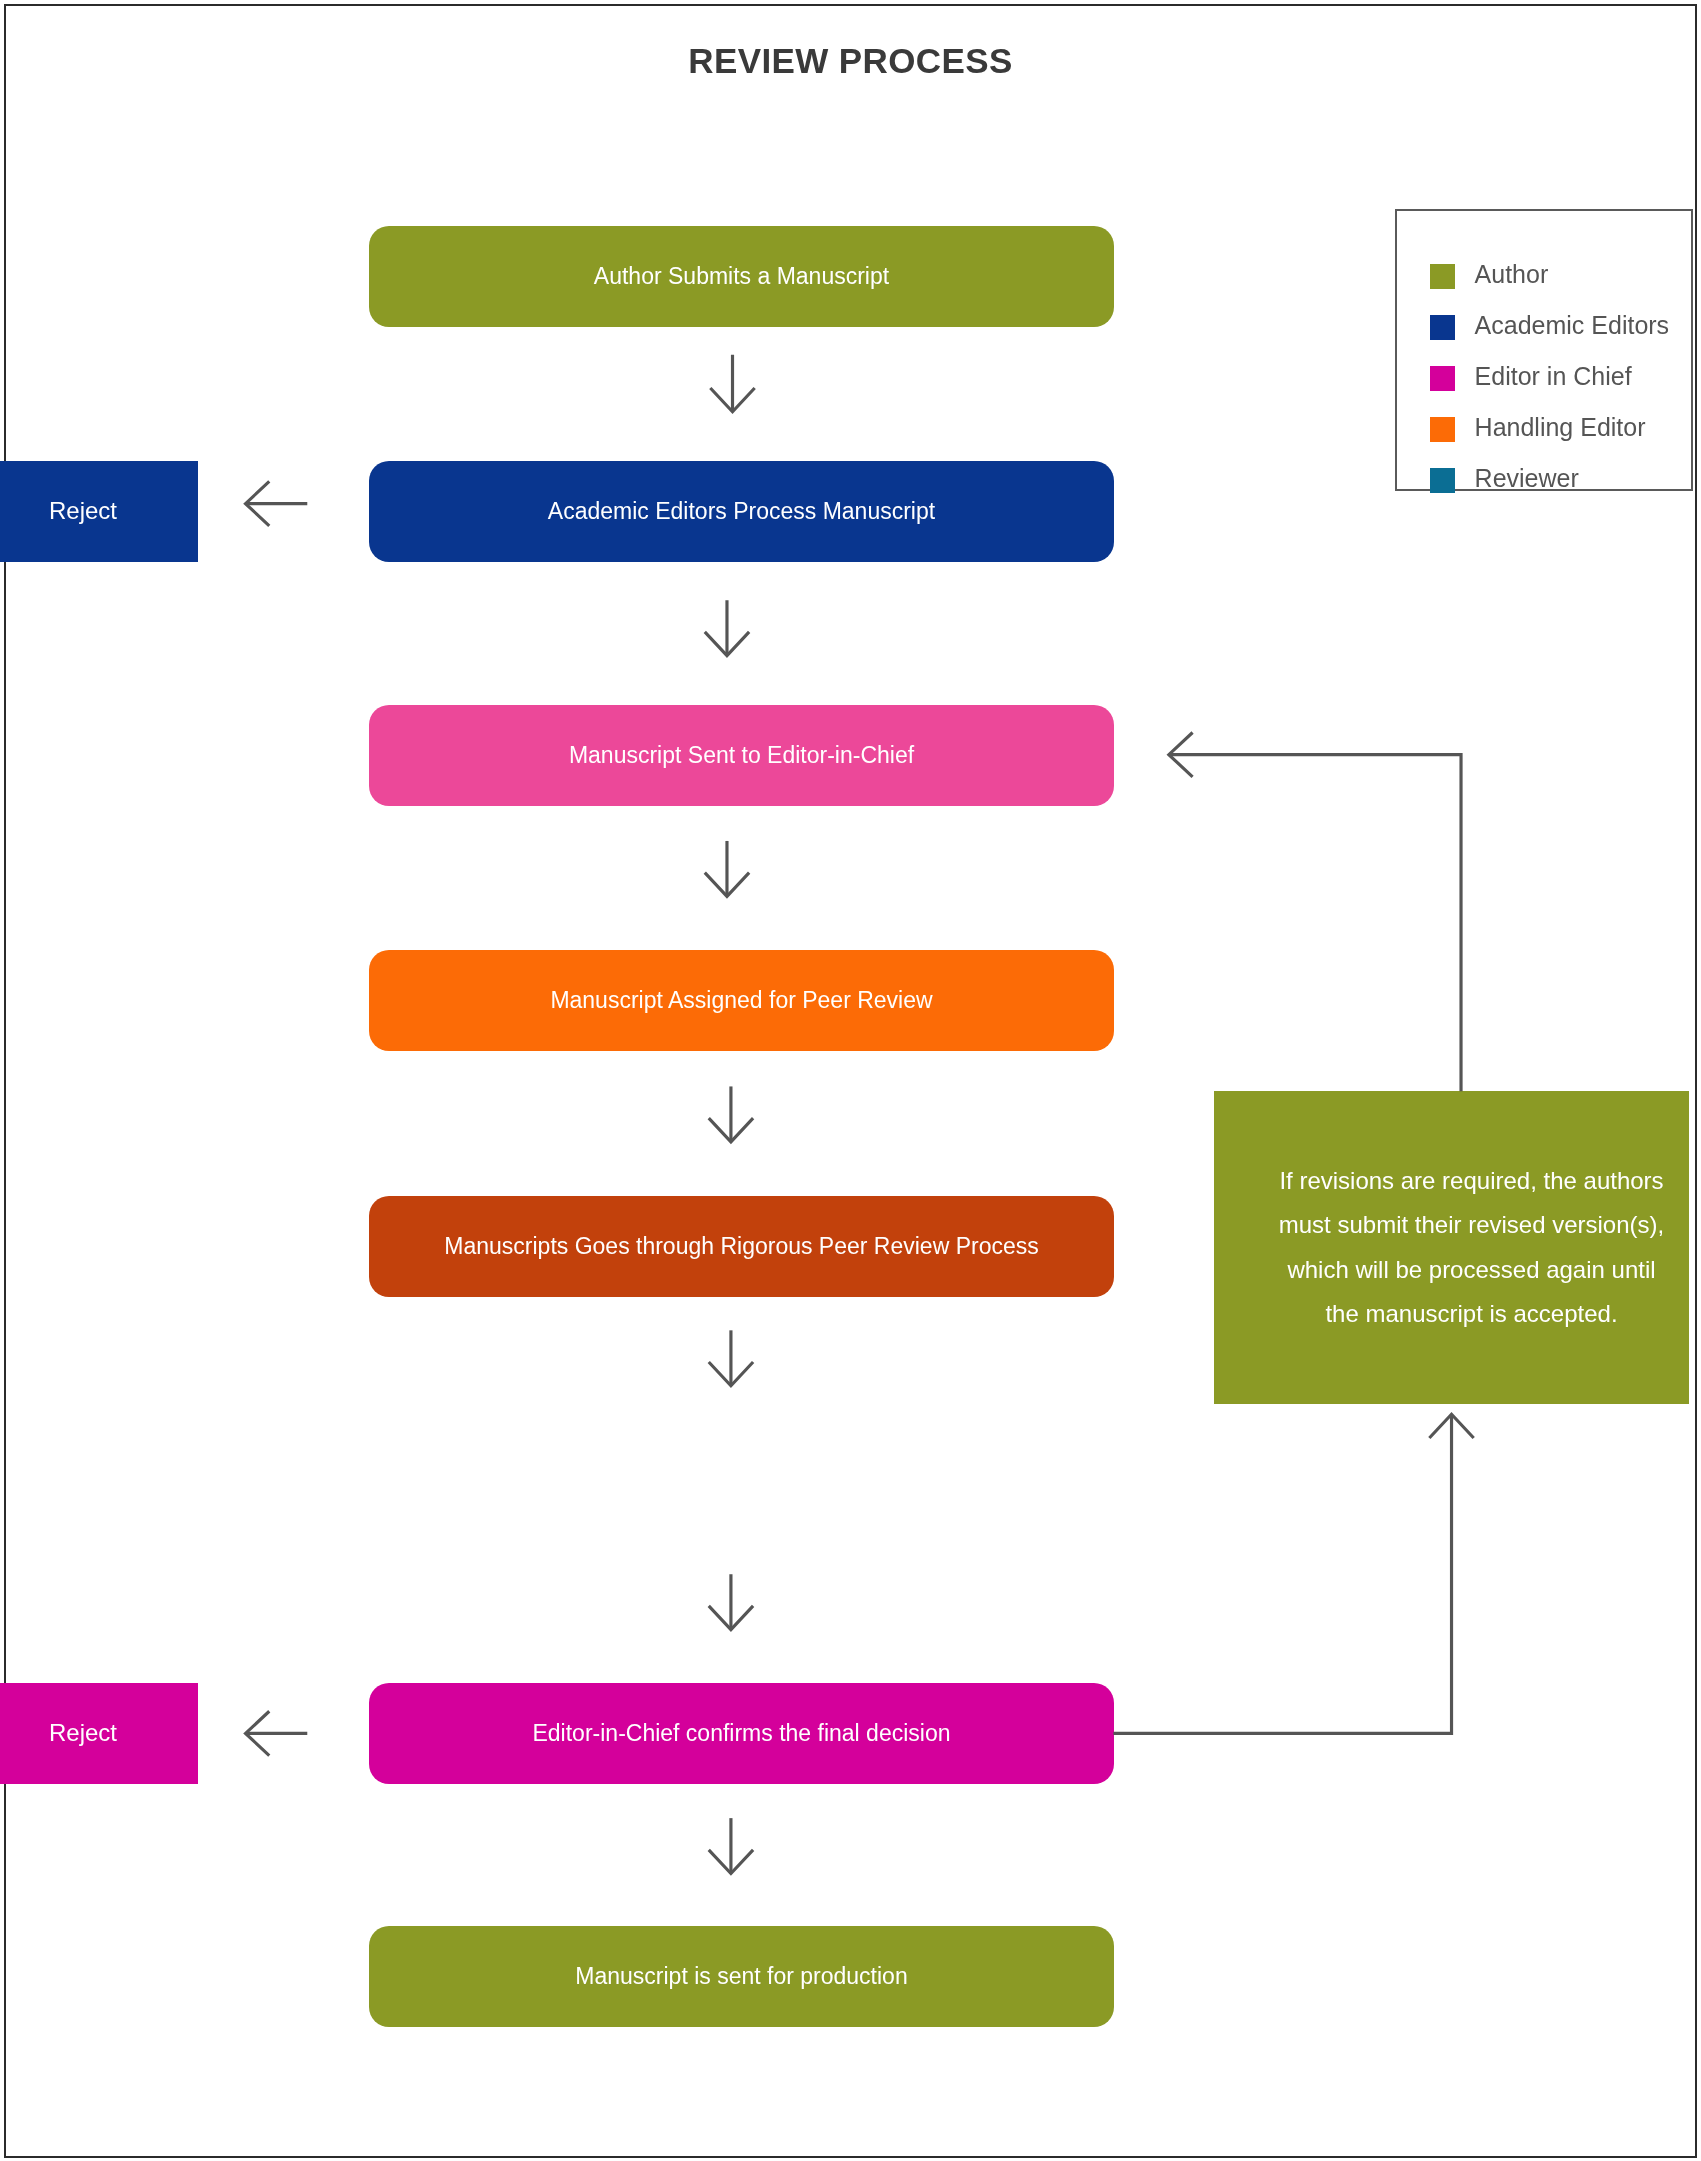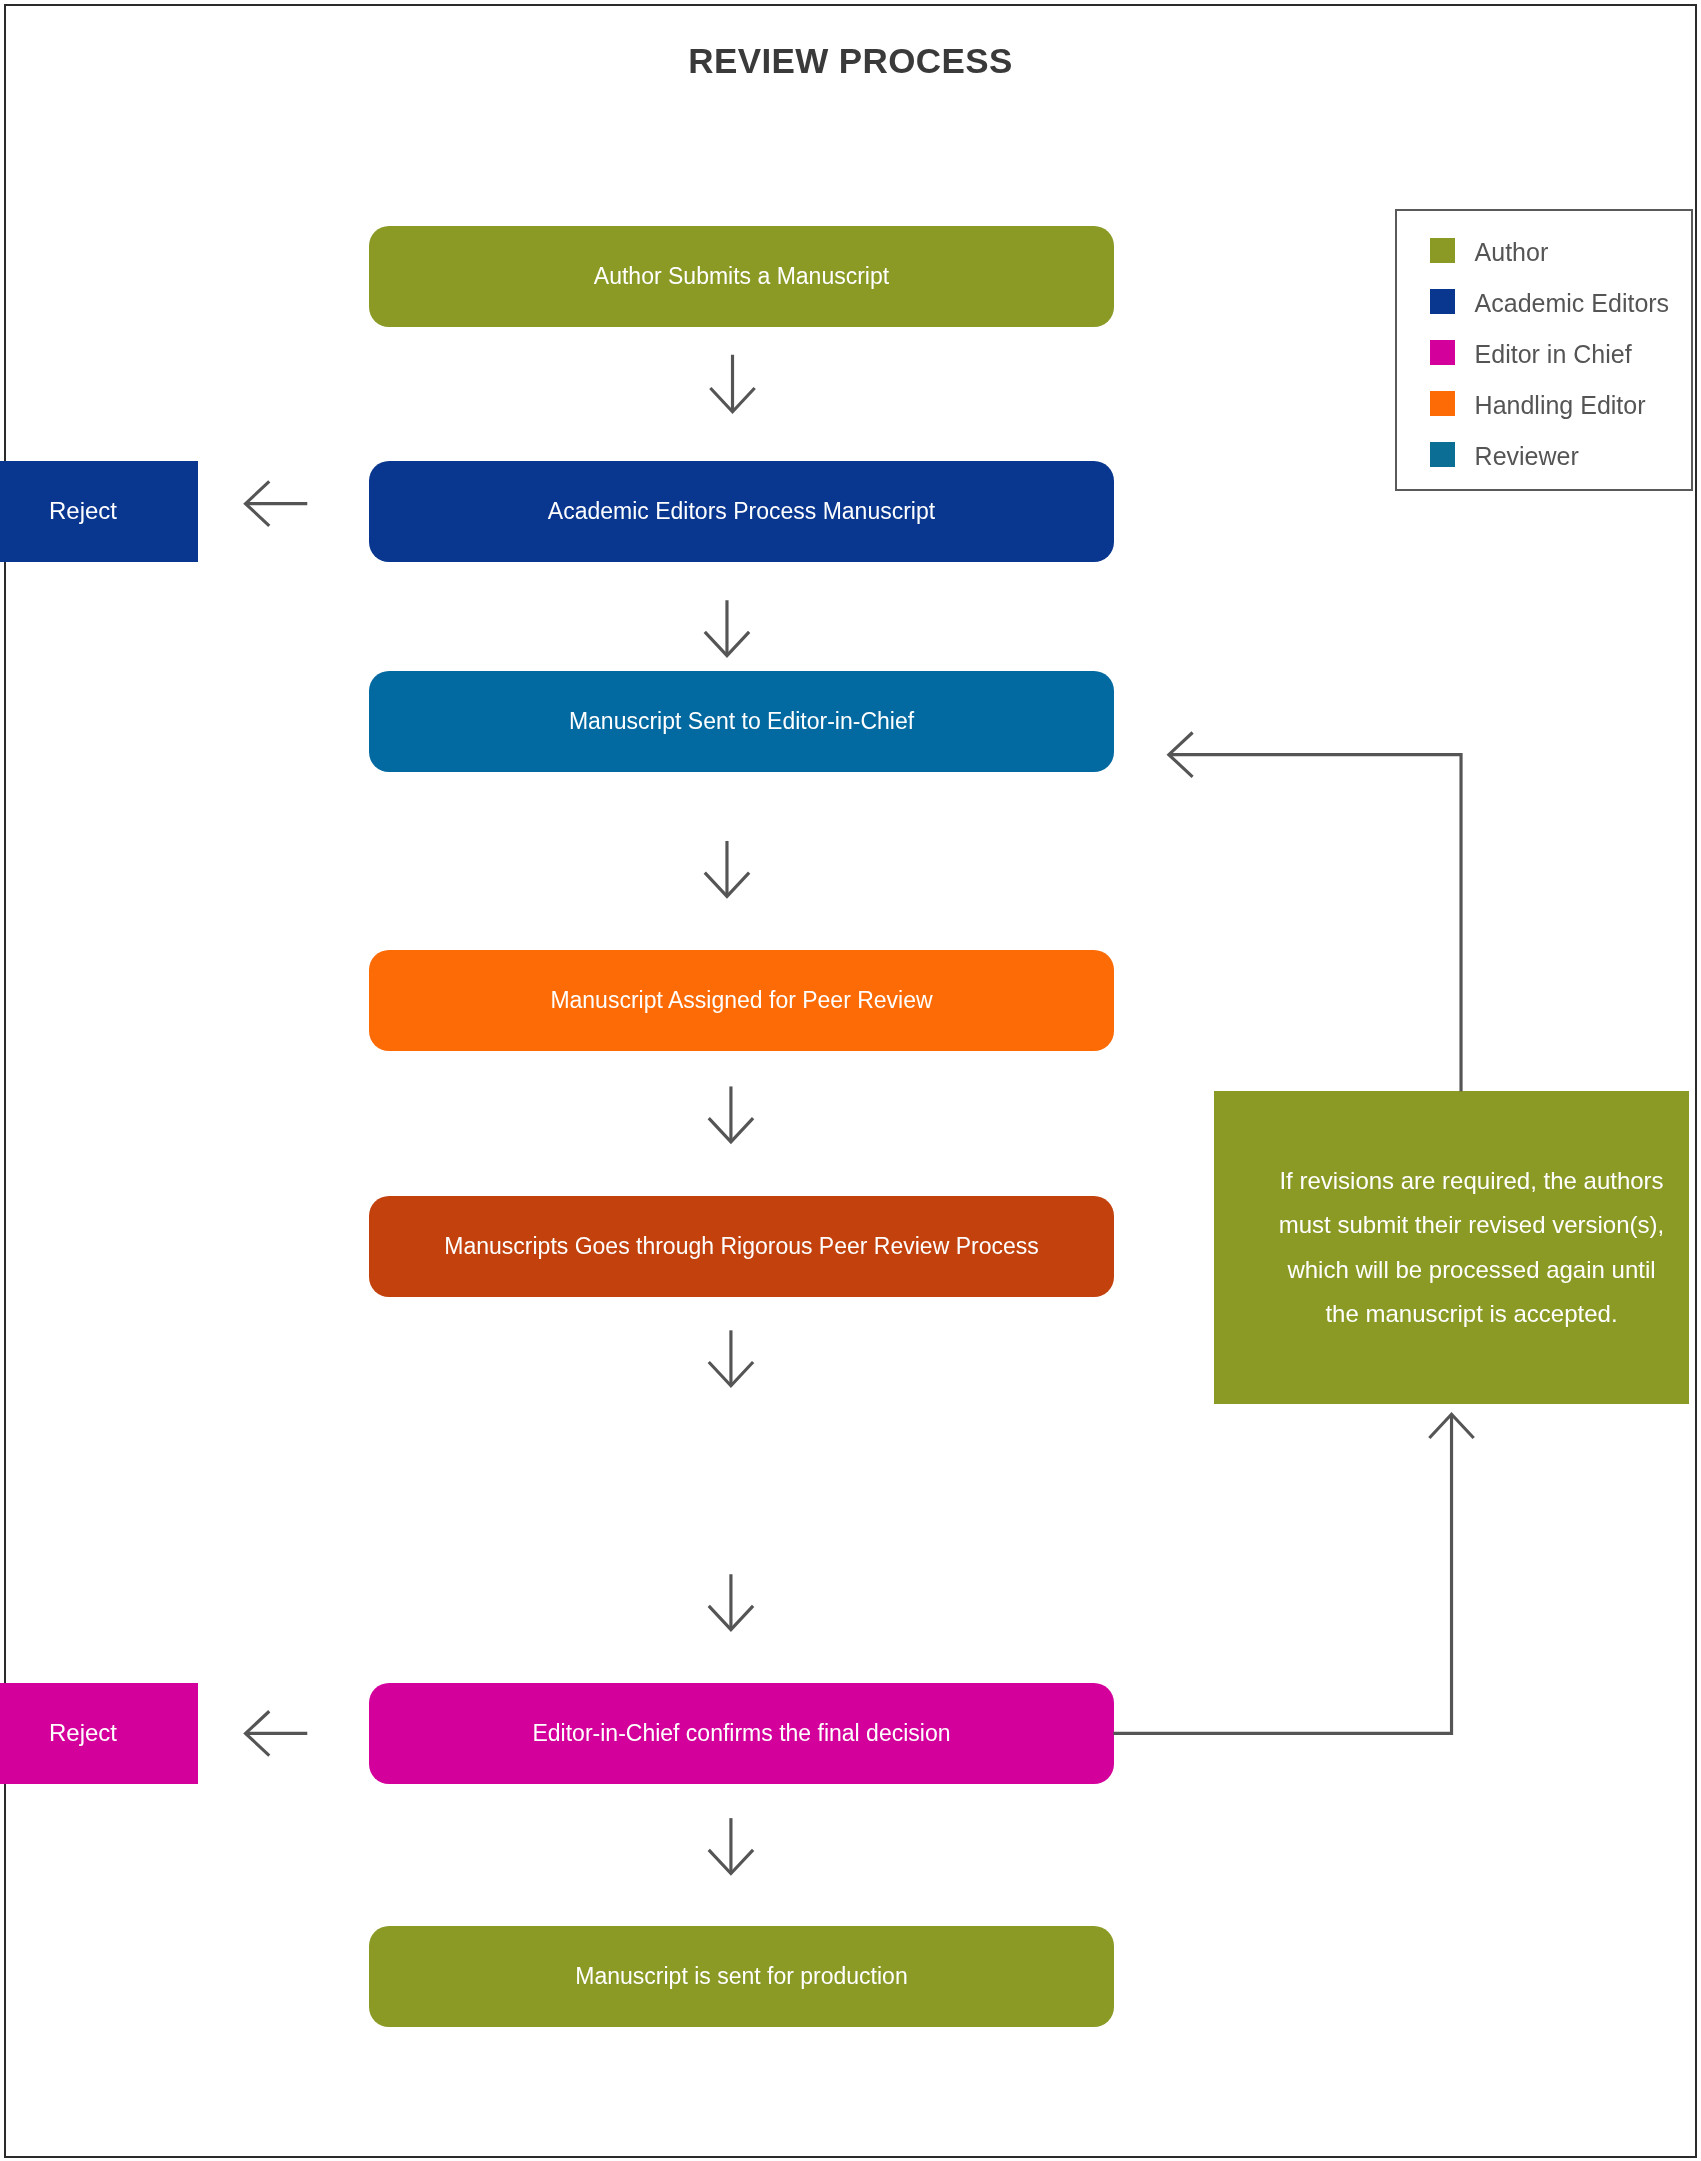--- a/index.html
+++ b/index.html
@@ -105,21 +105,21 @@
     top: 209px;
     width: 298px;
     height: 282px;
     border: 2.4px solid #5a5a5a;
     background: #ffffff;
     box-sizing: border-box;
     padding: 27px 0 0 33px;
   }
   .legend-item {
     display: flex;
-    align-items: flex-start;
+    align-items: flex-end;
     height: 51px;
   }
   .legend-swatch {
     width: 24.6px;
     height: 24.6px;
     flex: 0 0 24.6px;
     margin-right: 20px;
   }
   .legend-label {
     font-size: 25px;
@@ -147,21 +147,21 @@
   <div id="diagram-title">REVIEW PROCESS</div>
 
   <div class="node main-node" id="node-submit" style="top:226px; background:#8b9a25;">
     <span class="node-label">Author Submits a Manuscript</span>
   </div>
 
   <div class="node main-node" id="node-screen" style="top:461px; background:#09368f;">
     <span class="node-label">Academic Editors Process Manuscript</span>
   </div>
 
-  <div class="node main-node" id="node-to-eic" style="top:671px; background:#0369a1;">
+  <div class="node main-node" id="node-to-eic" style="top:705px; background:#ec4899;">
     <span class="node-label">Manuscript Sent to Editor-in-Chief</span>
   </div>
 
   <div class="node main-node" id="node-assign" style="top:950px; background:#fc6b06;">
     <span class="node-label">Manuscript Assigned for Peer Review</span>
   </div>
 
   <div class="node main-node" id="node-peer-review" style="top:1196px; background:#c2410c;">
     <span class="node-label">Manuscripts Goes through Rigorous Peer Review Process</span>
   </div>

